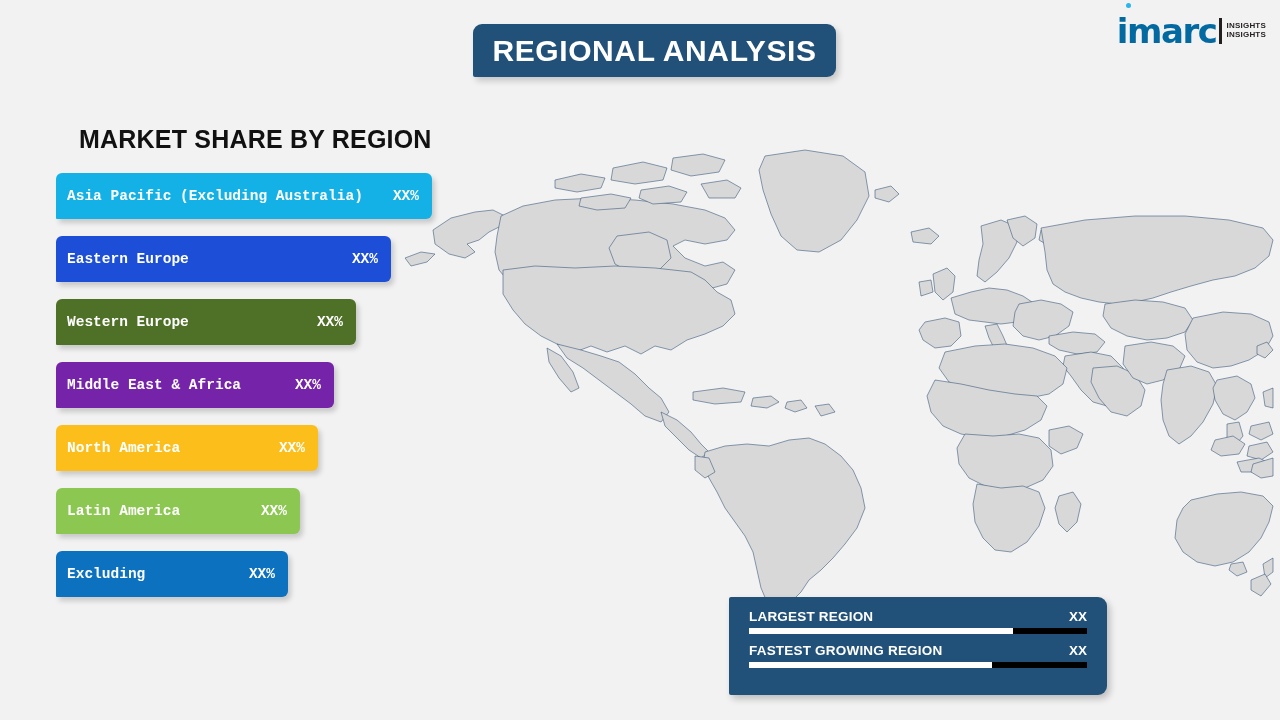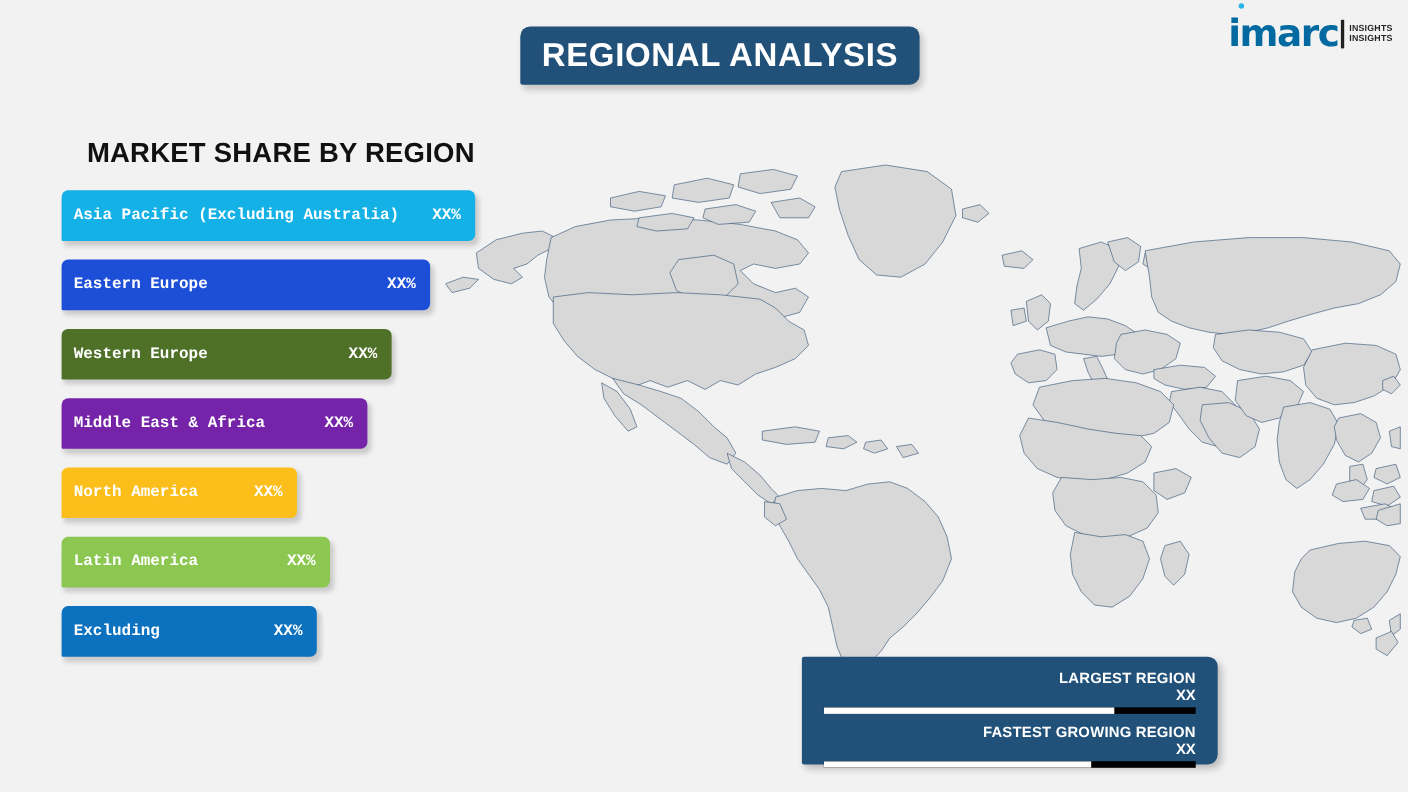--- a/index.html
+++ b/index.html
@@ -156,24 +156,23 @@
     background: #215179;
     border-radius: 2px 9px 9px 2px;
     box-shadow: 3px 4px 7px rgba(0,0,0,0.22);
     padding: 12px 20px 10px 20px;
     box-sizing: border-box;
   }
   .info-row { margin-bottom: 9px; }
   .info-row:last-child { margin-bottom: 0; }
   .info-head {
     display: flex;
-    align-items: flex-end;
+    align-items: center;
     justify-content: space-between;
     margin-bottom: 4px;
-    flex-direction: column;
   }
   .info-head .name {
     color: #ffffff;
     font-size: 13.5px;
     font-weight: bold;
     letter-spacing: 0.2px;
     white-space: nowrap;
   }
   .info-head .amt {
     color: #ffffff;
@@ -225,21 +224,21 @@
       <span class="val">XX%</span>
     </div>
     <div class="legend-bar" style="width: 300px; background: rgb(79, 112, 39); text-align: center;">
       <span class="lbl">Western Europe</span>
       <span class="val">XX%</span>
     </div>
     <div class="legend-bar" style="width: 278px; background: rgb(117, 35, 168);">
       <span class="lbl">Middle East &amp; Africa</span>
       <span class="val">XX%</span>
     </div>
-    <div class="legend-bar" style="width: 214px; background: rgb(252, 190, 27);">
+    <div class="legend-bar" style="width: 262px; background: rgb(252, 190, 27);">
       <span class="lbl">North America</span>
       <span class="val">XX%</span>
     </div>
     <div class="legend-bar" style="width: 244px; background: rgb(140, 199, 81);">
       <span class="lbl">Latin America</span>
       <span class="val">XX%</span>
     </div>
     <div class="legend-bar" style="width: 232px; background: rgb(12, 114, 192);">
       <span class="lbl">Excluding</span>
       <span class="val">XX%</span>

